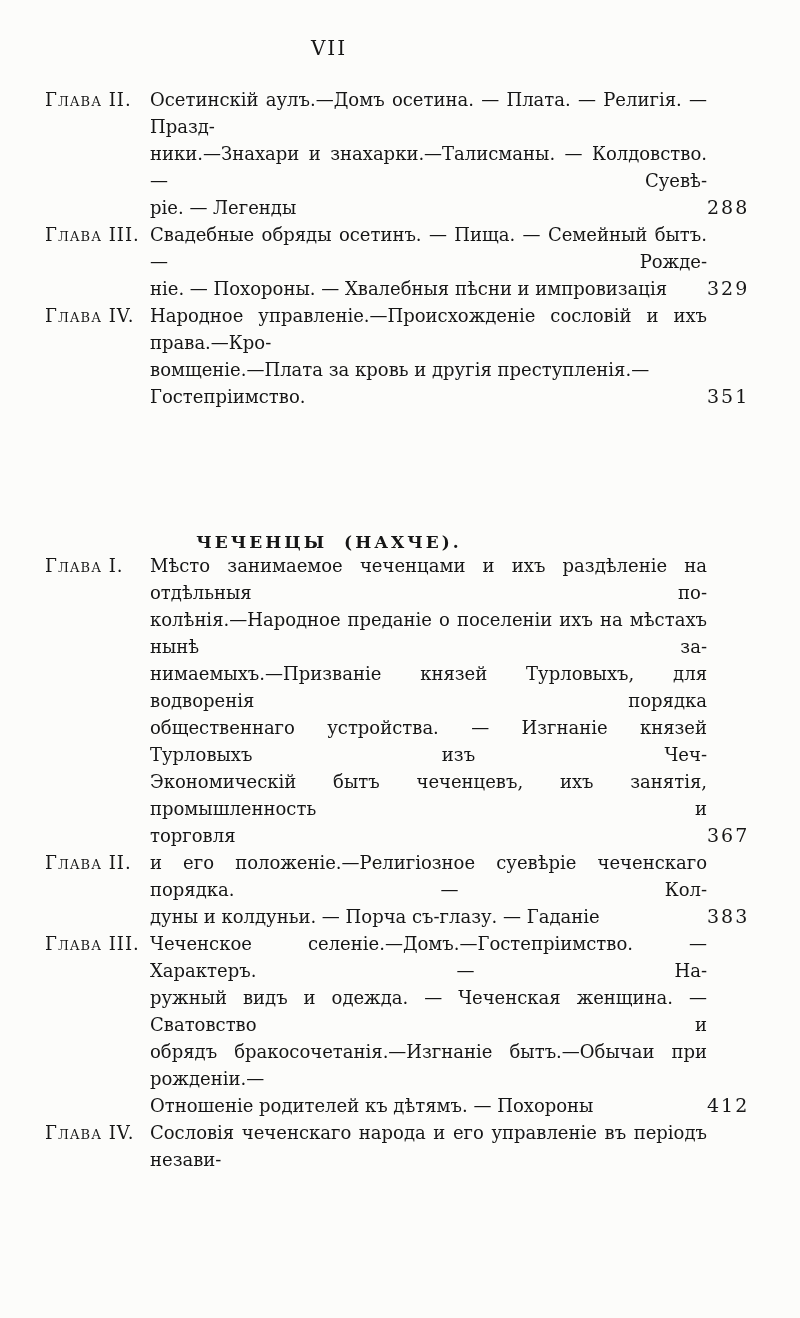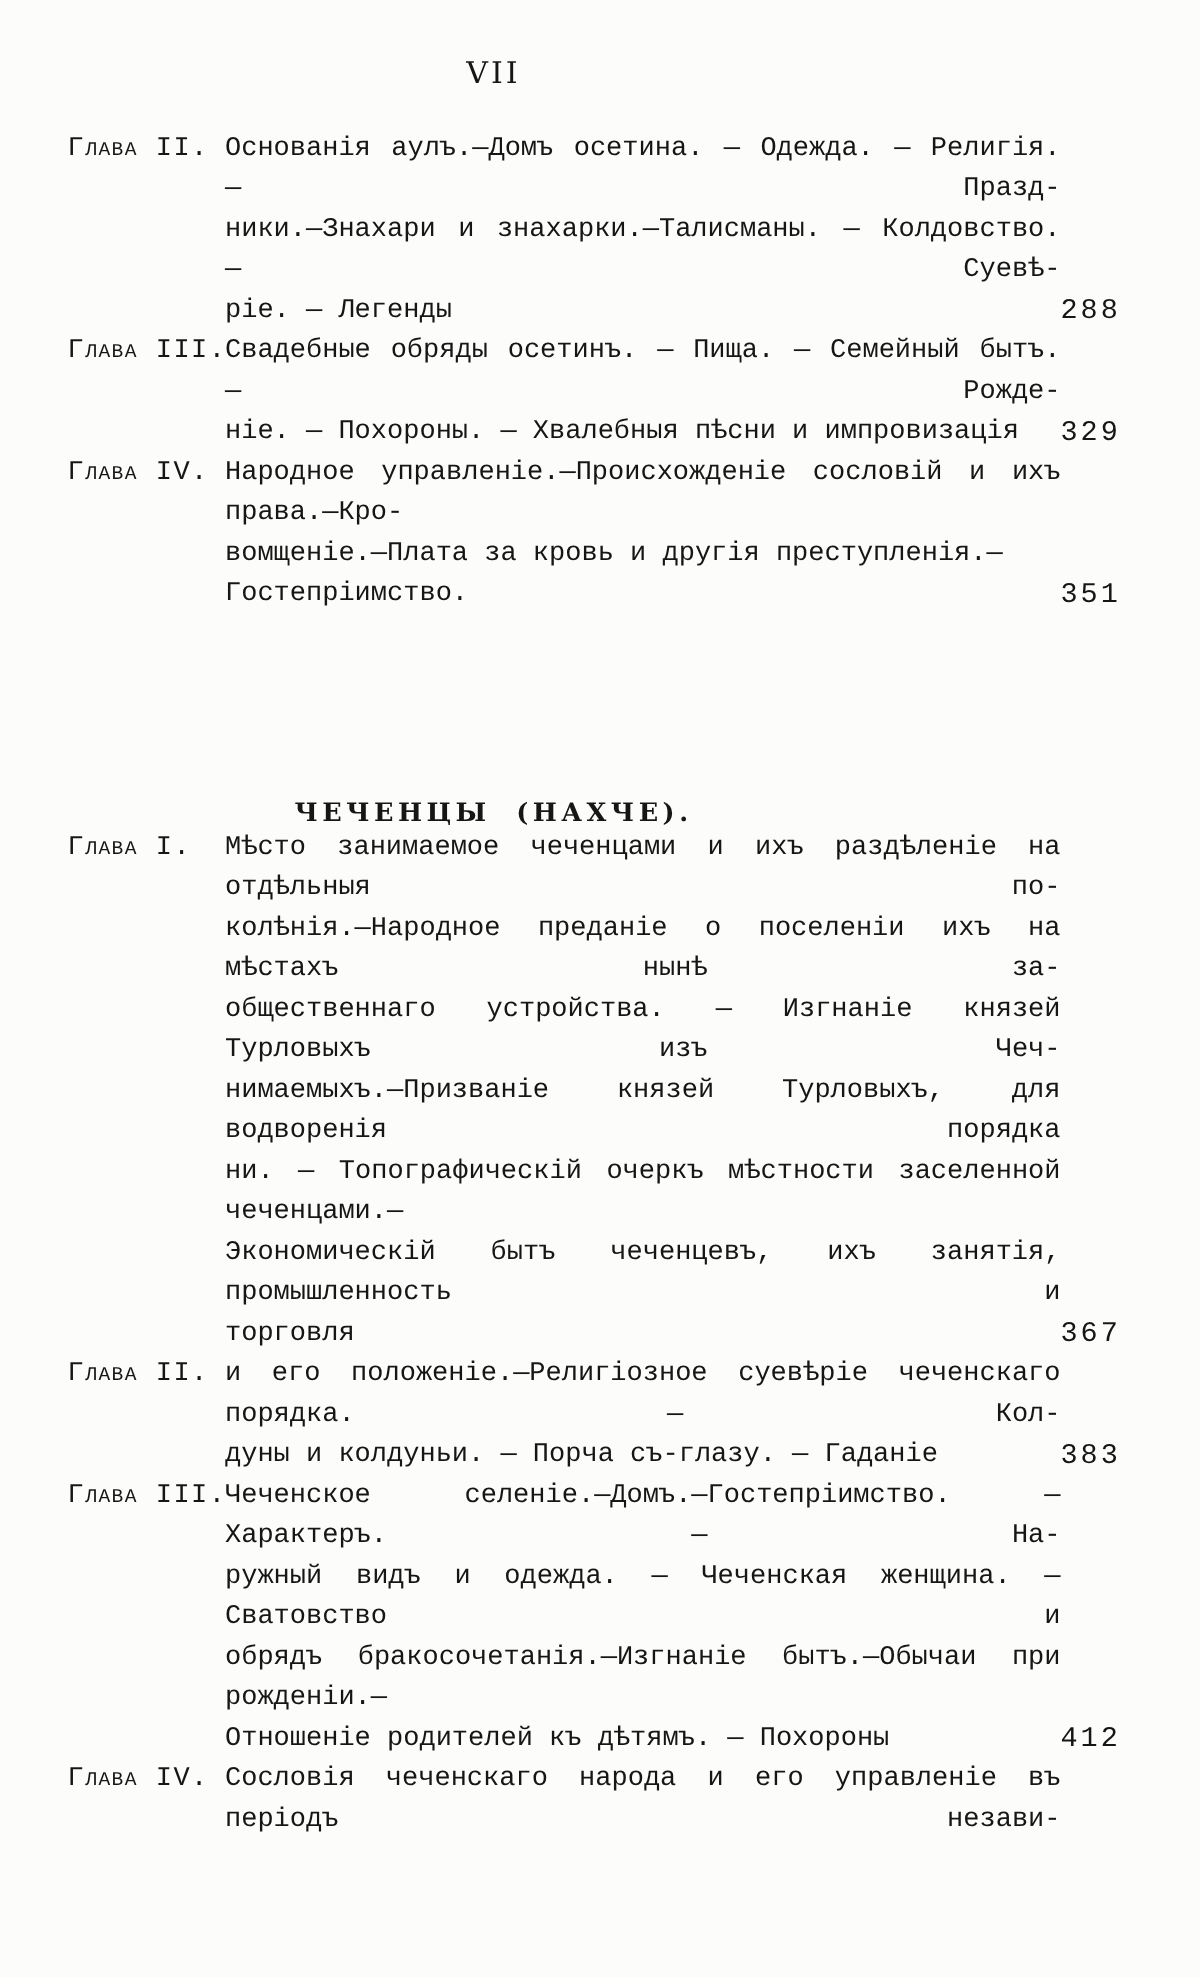--- a/index.html
+++ b/index.html
@@ -30,21 +30,20 @@
     font-weight: bold;
     font-size: 17px;
     line-height: 20px;
     letter-spacing: 3px;
     word-spacing: 8px;
   }
   .heading-chechens { margin-top: 122px; }
   .entry {
     display: flex;
     align-items: flex-start;
-    font-family: Liberation Mono, monospace;
   }
   .chapter-label {
     flex: none;
     width: 105px;
     font-size: 18px;
     line-height: 27px;
     font-variant: small-caps;
     letter-spacing: 1px;
     white-space: nowrap;
   }
@@ -74,21 +73,21 @@
 <body>
 
 <div class="sheet">
 
   <div class="folio">VII</div>
 
   <div class="toc-section">
     <div class="entry">
       <div class="chapter-label">Глава II.</div>
       <div class="entry-body">
-        <div class="line j">Основанія аулъ.—Домъ осетина. — Одежда. — Религія. — Празд-</div>
+        <div class="line j">Осетинскій аулъ.—Домъ осетина. — Плата. — Религія. — Празд-</div>
         <div class="line j">ники.—Знахари и знахарки.—Талисманы. — Колдовство. — Суевѣ-</div>
         <div class="line">ріе. — Легенды</div>
       </div>
       <div class="page-ref">288</div>
     </div>
     <div class="entry">
       <div class="chapter-label">Глава III.</div>
       <div class="entry-body">
         <div class="line j">Свадебные обряды осетинъ. — Пища. — Семейный бытъ. — Рожде-</div>
         <div class="line">ніе. — Похороны. — Хвалебныя пѣсни и импровизація</div>
@@ -105,23 +104,22 @@
     </div>
   </div>
 
   <div class="toc-section">
     <div class="section-heading heading-chechens">ЧЕЧЕНЦЫ (НАХЧЕ).</div>
     <div class="entry">
       <div class="chapter-label">Глава I.</div>
       <div class="entry-body">
         <div class="line j">Мѣсто занимаемое чеченцами и ихъ раздѣленіе на отдѣльныя по-</div>
         <div class="line j">колѣнія.—Народное преданіе о поселеніи ихъ на мѣстахъ нынѣ за-</div>
+        <div class="line j">нимаемыхъ.—Призваніе князей Турловыхъ, для водворенія порядка</div>
         <div class="line j">общественнаго устройства. — Изгнаніе князей Турловыхъ изъ Чеч-</div>
-        <div class="line j">нимаемыхъ.—Призваніе князей Турловыхъ, для водворенія порядка</div>
-        <div class="line j">ни. — Топографическій очеркъ мѣстности заселенной чеченцами.—</div>
         <div class="line j">Экономическій бытъ чеченцевъ, ихъ занятія, промышленность и</div>
         <div class="line">торговля</div>
       </div>
       <div class="page-ref">367</div>
     </div>
     <div class="entry">
       <div class="chapter-label">Глава II.</div>
       <div class="entry-body">
         <div class="line j">и его положеніе.—Религіозное суевѣріе чеченскаго порядка. — Кол-</div>
         <div class="line">дуны и колдуньи. — Порча съ-глазу. — Гаданіе</div>

